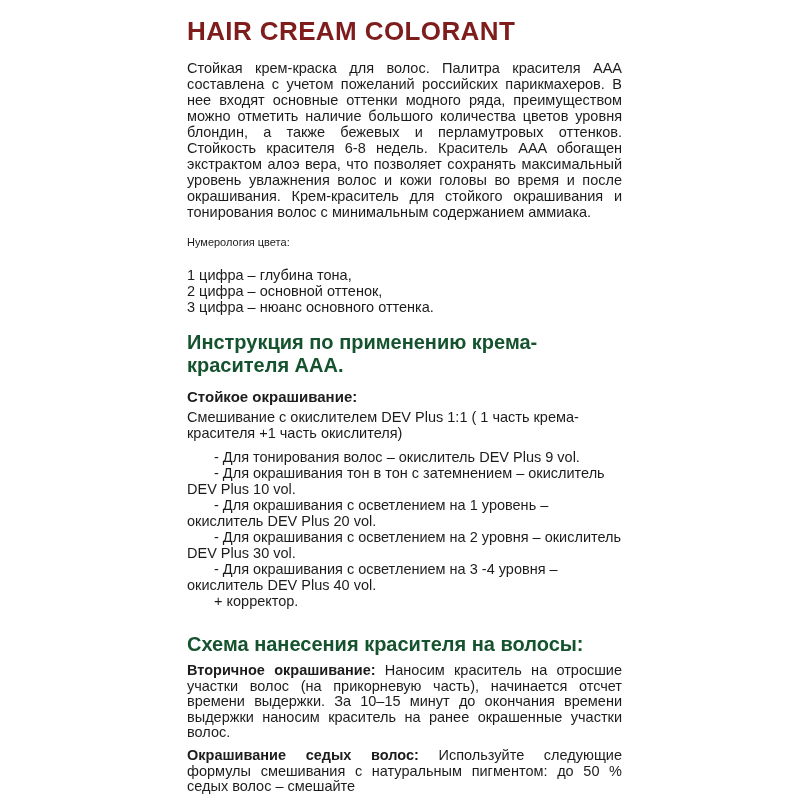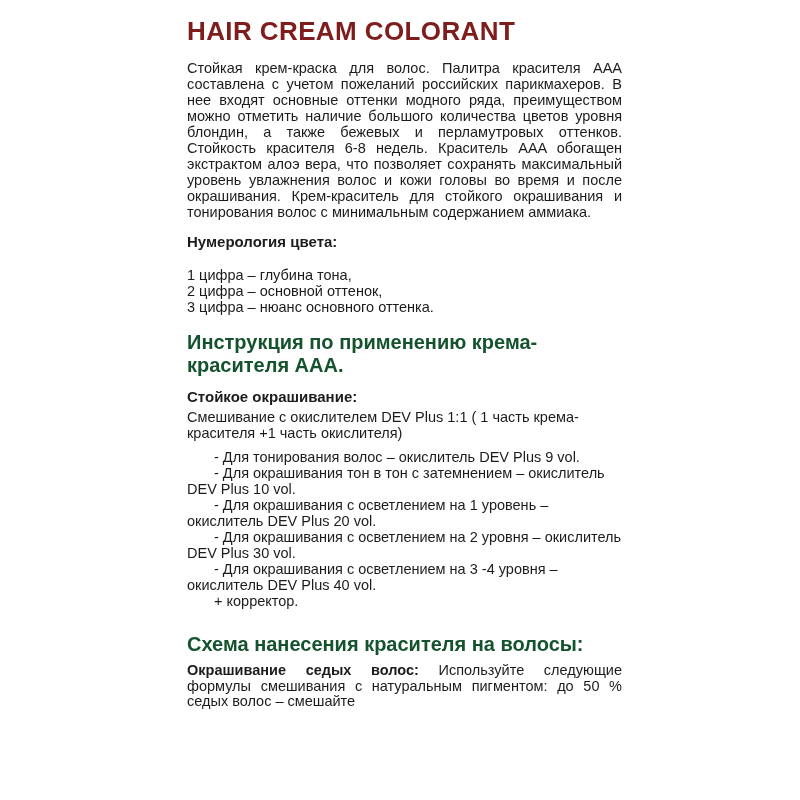--- a/index.html
+++ b/index.html
@@ -32,23 +32,23 @@
   .body-text {
     font-size: 14.5px;
     line-height: 16px;
   }
   .intro {
     margin: 14px 0 0 0;
     text-align: justify;
   }
   .num-heading {
     margin: 14px 0 16px 0;
-    font-size: 15px;
+    font-size: 11px;
     line-height: 16px;
-    font-weight: 700;
+    font-weight: 400;
   }
   .num-items {
     margin-top: 17px;
   }
   .num-items p {
     margin: 0;
   }
   .blue-heading {
     font-size: 20px;
     line-height: 23px;
@@ -120,18 +120,19 @@
 
         <p>+ корректор.</p>
       </div>
   </div>
 
   <div>
     <h2 class="blue-heading second">Схема нанесения красителя на волосы:</h2>
     <div class="body-text app-paragraphs">
 
 
+        <p><b>Вторичное окрашивание:</b><span> Наносим краситель на отросшие участки волос (на прикорневую часть), начинается отсчет времени выдержки. За 10–15 минут до окончания времени выдержки наносим краситель на ранее окрашенные участки волос.</span></p>
 
         <p><b>Окрашивание седых волос:</b><span> Используйте следующие формулы смешивания с натуральным пигментом: до 50 % седых волос – смешайте </span></p>
       </div>
   </div>
 
 </div>
 
 </body></html>

